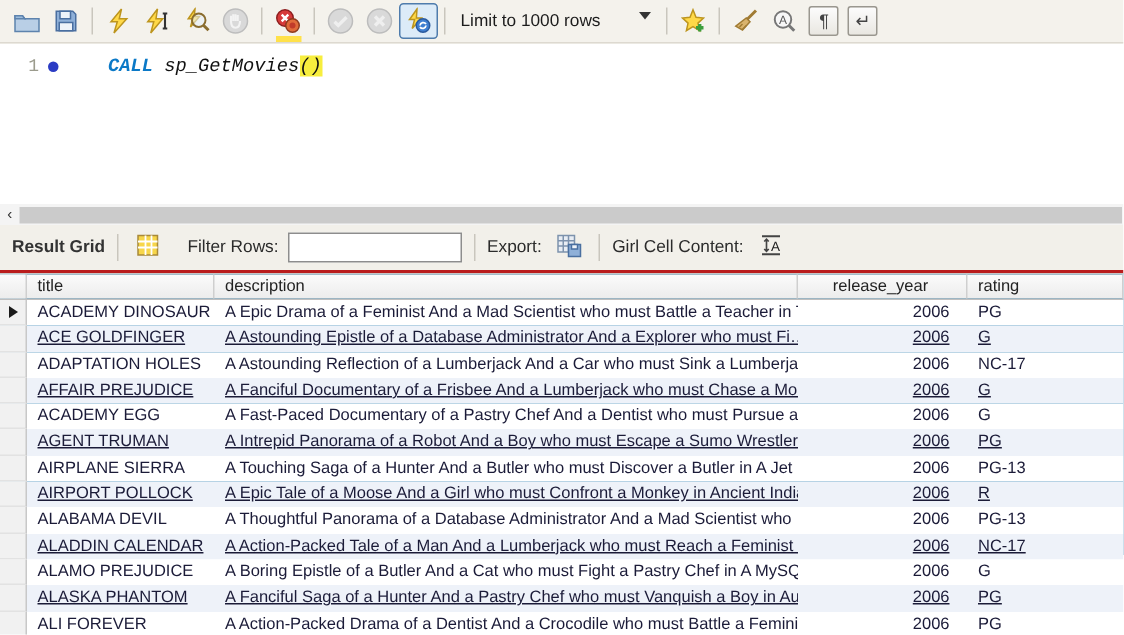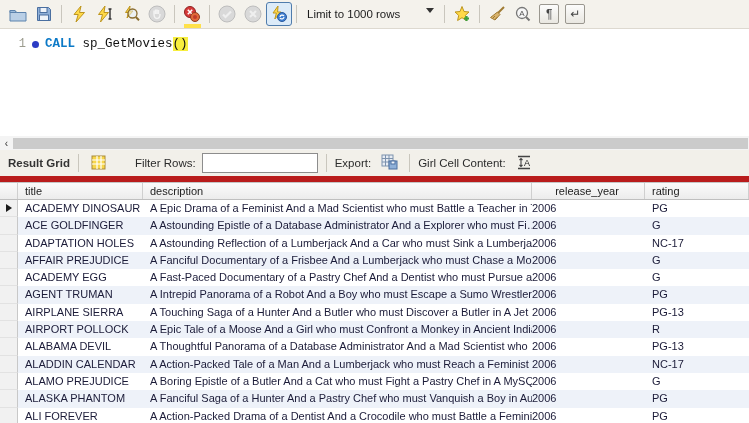--- a/index.html
+++ b/index.html
@@ -24,58 +24,58 @@
     background:linear-gradient(#fcfcfc,#e9e7e1); display:flex; align-items:center; justify-content:center;
     font-size:12px; color:#444; }
   .err-underline { position:absolute; left:4px; bottom:-3px; width:17px; height:4px; background:#ffe14a; }
 
   
   .editor { position:absolute; top:30px; left:0; width:749px; height:106px; background:#fff;
     font-family:"Liberation Mono", monospace; font-size:12.5px; }
   .codeline { position:absolute; top:6px; left:0; height:16px; display:flex; align-items:center; }
   .lnum { width:26px; text-align:right; color:#9b9b8d; font-size:12px; }
   .stmt-dot { width:7px; height:7px; border-radius:50%; background:#2b3cc4; margin-left:6px; }
-  .code { margin-left:6px; color:#111; }
+  .code { margin-left:33px; color:#111;font-style:italic; }
   .kw { color:#0b79c7; font-weight:bold; }
   .hl { background:#f7ee3e; }
 
   
   .hscroll { position:absolute; top:136px; left:0; width:749px; height:14px; background:#f4f4f4;
     display:flex; align-items:center; }
   .hs-btn { width:13px; height:13px; display:flex; align-items:center; justify-content:center;
     font-size:10px; color:#333; }
   .hs-thumb { flex:1; height:11px; background:#cbcbcb; margin-right:1px; }
 
   
   .rg-toolbar { position:absolute; top:150px; left:0; width:749px; height:32px;
-    background:#f2f0ea; border-bottom:6px solid #b91c1c;
+    background:#f2f0ea; border-bottom:2px solid #b91c1c;
     display:flex; align-items:center; padding-left:8px; font-size:11.5px; color:#2b2b2b; }
   .rg-title { font-weight:bold; color:#333; }
   .rg-sep { width:1px; height:18px; background:#c9c6bd; margin:0 8px; }
   .rg-label { margin-right:6px; }
   .rg-input { width:116px; height:20px; border:1px solid #8d8d8d; background:#fff;
     font-size:11px; padding:0 3px; }
   .rg-iconbtn { width:24px; height:22px; display:flex; align-items:center; justify-content:center; }
 
   
   .grid { position:absolute; top:182px; left:0; width:749px; height:188px; background:#0369a1;
     font-size:11px; color:#1b1b38; }
   .ghead { display:flex; height:18px; background:linear-gradient(#fbfbfb,#ececec);
     border-top:1px solid #c5c5c5; border-bottom:1px solid #bfbfbf; color:#222; }
   .ghead .gcell { border-right:1px solid #cfcfcf; line-height:17px; }
   .grow { display:flex; height:17.3px; background:#fff; }
-  .grow.alt { background:#eef2f9; }
+  .grow.alt { background:#eef2f9;text-decoration:underline; }
   .gcell { white-space:nowrap; overflow:hidden; line-height:17px; padding-left:7px; }
   .gut { width:18px; min-width:18px; padding:0; background:#f1f1f1;
     border-right:1px solid #c8c8c8; border-bottom:1px solid #e2e2e2;
     display:flex; align-items:center; justify-content:center; }
   .ghead .gut { background:linear-gradient(#fbfbfb,#ececec); border-bottom:none; }
   .c-title { width:125px; min-width:125px; }
   .c-desc { width:389px; min-width:389px; }
-  .c-year { width:113px; min-width:113px; text-align:left; padding-right:12px; padding-left:0; }
+  .c-year { width:113px; min-width:113px; text-align:right; padding-right:12px; padding-left:0; }
   .c-rating { flex:1; }
   .row-arrow { width:0; height:0; border-top:4px solid transparent; border-bottom:4px solid transparent;
     border-left:6px solid #1a1a1a; }
 </style>
 </head>
 <body>
 
 <div class="app">
 
   <div class="toolbar">
@@ -223,21 +223,21 @@
 
   <div class="rg-toolbar">
     <span class="rg-title">Result Grid</span>
     <div class="rg-sep"></div>
     <div class="rg-iconbtn">
       <span><svg width="15" height="15" viewBox="0 0 15 15">
             <rect x="1" y="1" width="13" height="13" fill="#f7d64a" stroke="#a8893a"></rect>
             <path d="M1 5 h13 M1 9 h13 M6 1 v13 M10 1 v13" stroke="#fff" stroke-width="1.2"></path>
           </svg></span>
     </div>
-    <span class="rg-label" style="margin-left:24px">Filter Rows:</span>
+    <span class="rg-label" style="margin-left:14px">Filter Rows:</span>
     <input class="rg-input" type="text" value="" style="">
     <div class="rg-sep"></div>
     <span class="rg-label">Export:</span>
     <div class="rg-iconbtn">
       <span><svg width="17" height="16" viewBox="0 0 17 16">
             <rect x="1" y="1" width="11" height="11" fill="#e8edf4" stroke="#7d92ad"></rect>
             <path d="M1 4.5 h11 M1 8 h11 M4.5 1 v11 M8 1 v11" stroke="#7d92ad" stroke-width="1"></path>
             <rect x="8" y="7" width="8" height="8" fill="#8fb0d8" stroke="#4a6fa0"></rect>
             <rect x="10" y="7" width="4" height="3" fill="#eef3f9" stroke="#4a6fa0"></rect>
           </svg></span>

